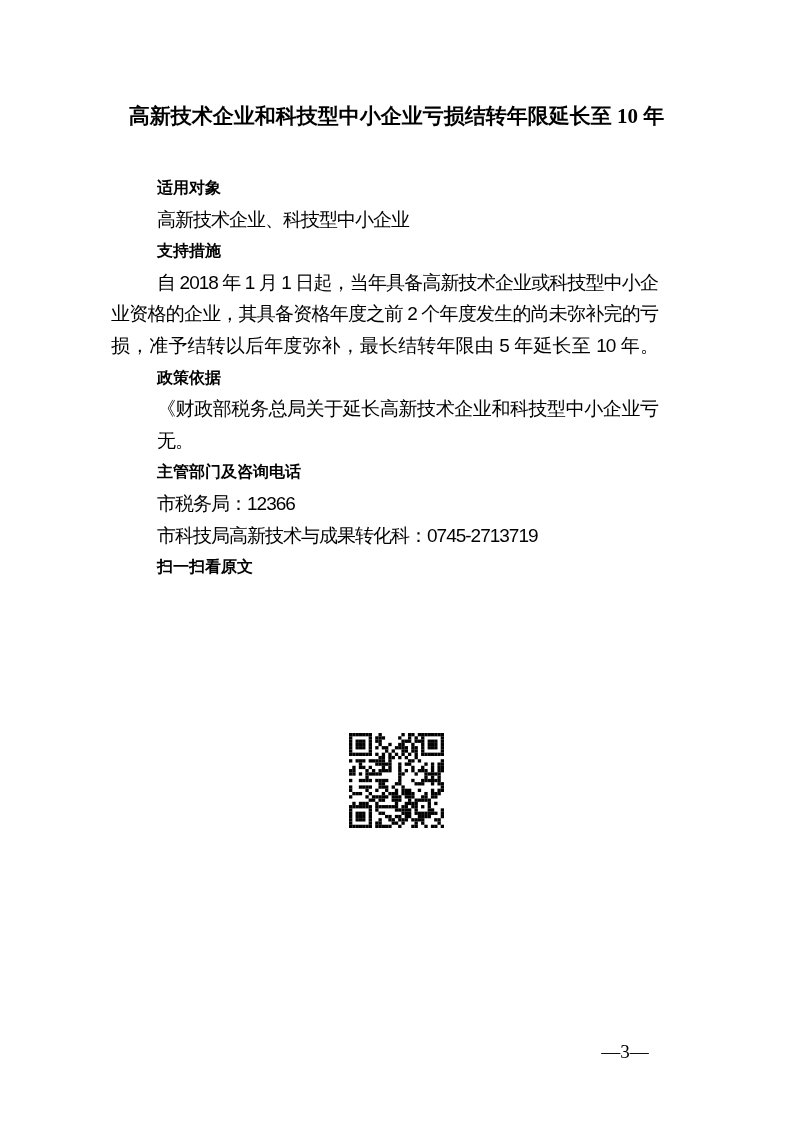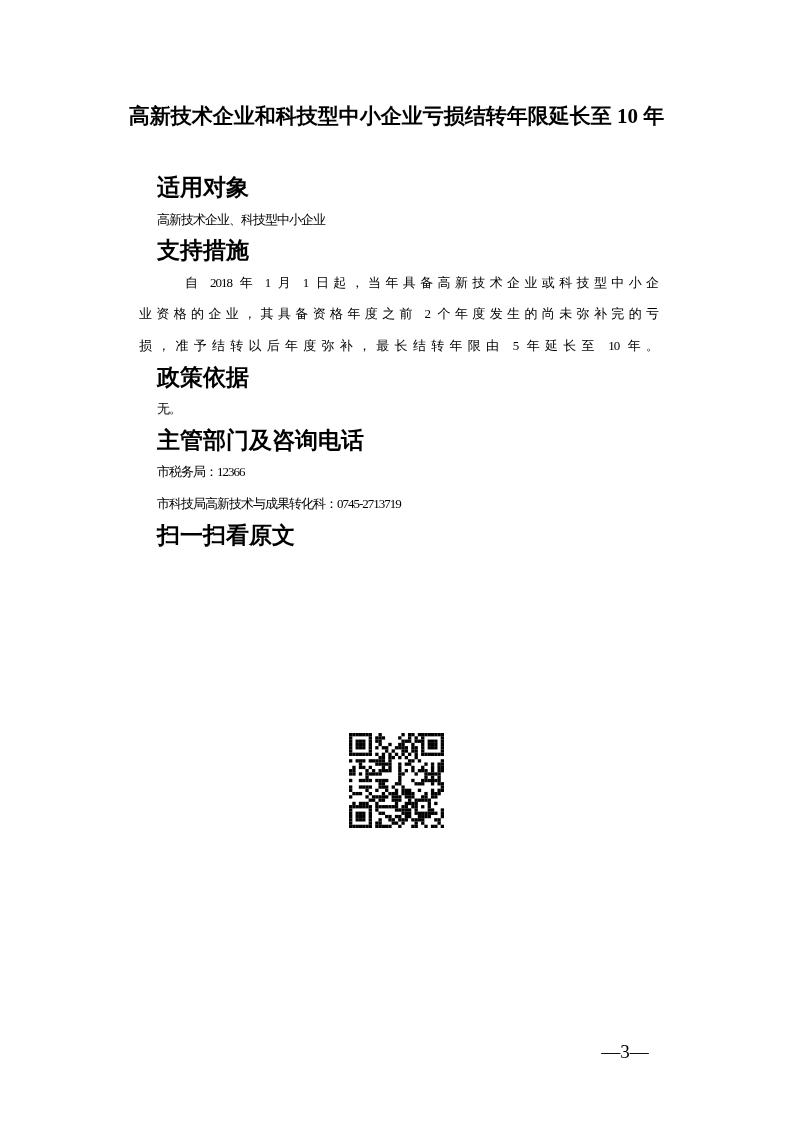--- a/index.html
+++ b/index.html
@@ -35,33 +35,32 @@
     width: 547px;
   }
   .line {
     height: 31.6px;
     line-height: 31.6px;
     white-space: nowrap;
   }
   .heading {
     font-family: "Liberation Sans", "DejaVu Sans", sans-serif;
     font-weight: bold;
-    font-size: 23px;
+    font-size: 16px;
     text-indent: 46px;
   }
   .body {
-    font-family: Liberation Serif, serif;
-    font-size: 13px;
+    font-family: Liberation Sans, sans-serif;
+    font-size: 19px;
     letter-spacing: -1px;
   }
   .indent { text-indent: 46px; }
   .fill {
     text-align: justify;
     text-align-last: justify;
-    margin-left: 28px;
   }
   .qr {
     position: absolute;
     left: 349px;
     top: 733px;
     width: 95px;
     height: 95px;
   }
   .qr svg { display: block; }
   .footer-page-number {
@@ -85,20 +84,21 @@
   <div class="content">
     <div class="line heading">适用对象</div>
     <div class="line body indent">高新技术企业、科技型中小企业</div>
 
     <div class="line heading">支持措施</div>
     <div class="line body indent fill">自 2018 年 1 月 1 日起，当年具备高新技术企业或科技型中小企</div>
     <div class="line body fill">业资格的企业，其具备资格年度之前 2 个年度发生的尚未弥补完的亏</div>
     <div class="line body fill">损，准予结转以后年度弥补，最长结转年限由 5 年延长至 10 年。</div>
 
     <div class="line heading">政策依据</div>
+    <div class="line body indent fill">《财政部税务总局关于延长高新技术企业和科技型中小企业亏</div>
 
 
     <div class="line body indent">无。</div>
 
     <div class="line heading">主管部门及咨询电话</div>
     <div class="line body indent">市税务局：12366</div>
     <div class="line body indent">市科技局高新技术与成果转化科：0745-2713719</div>
 
     <div class="line heading">扫一扫看原文</div>
   </div>

